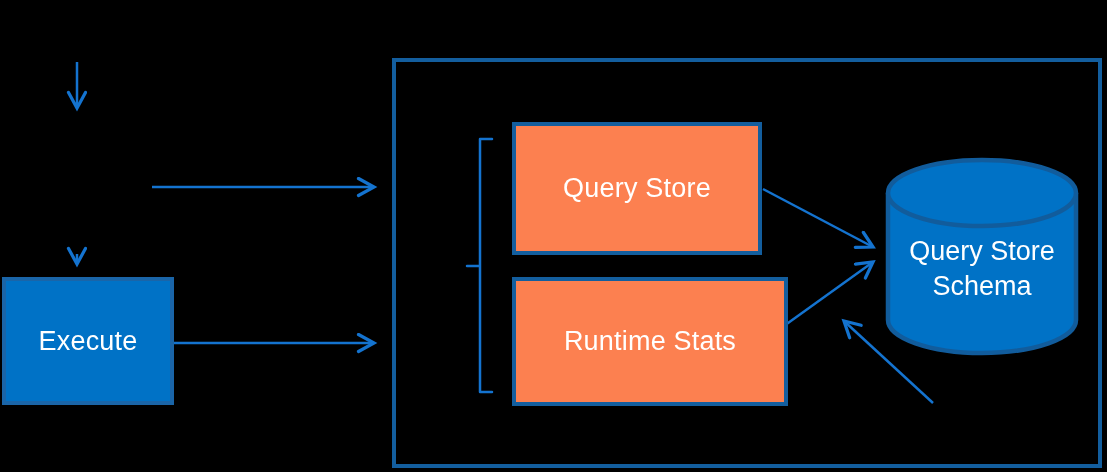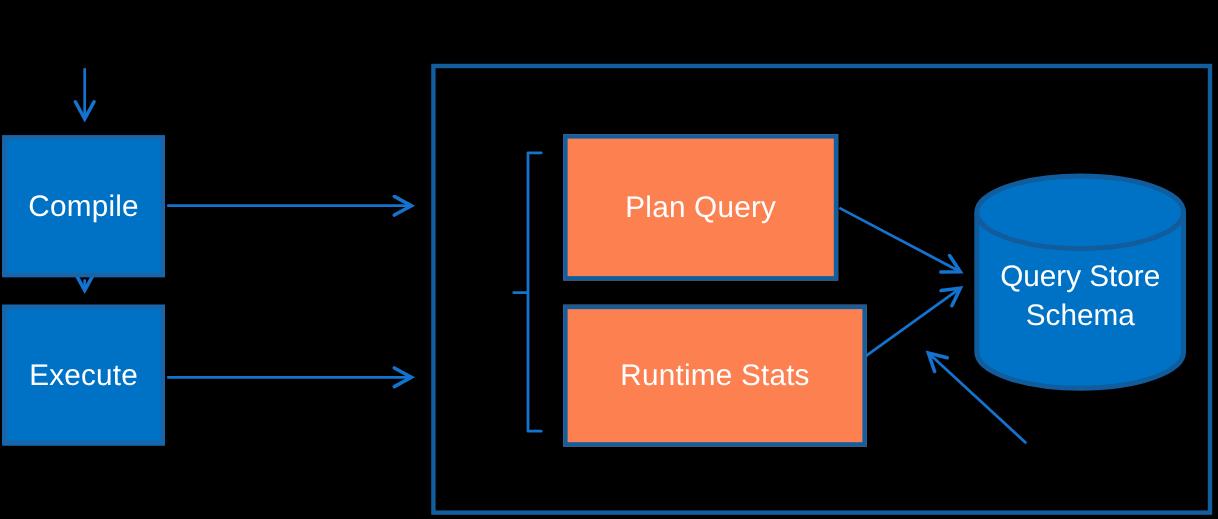--- a/index.html
+++ b/index.html
@@ -33,21 +33,21 @@
   }
   .node-blue {
     background: #0072C6;
     border: 4px solid #1A65A8;
   }
   .node-orange {
     background: #FC8050;
     border: 4px solid #135E9E;
   }
   #compile-box { left: 2px;  top: 123px; width: 148px; height: 129px; }
-  #execute-box { left: 2px;  top: 277px; width: 148px; height: 128px; }
+  #execute-box { left: 2px;  top: 277px; width: 172px; height: 128px; }
   #plan-store-box    { left: 512px; top: 122px; width: 250px; height: 133px; }
   #runtime-stats-box { left: 512px; top: 277px; width: 276px; height: 129px; }
   .container-rect {
     position: absolute;
     left: 392px; top: 58px;
     width: 710px; height: 410px;
     box-sizing: border-box;
     border: 4px solid #135E9E;
     background: transparent;
   }
@@ -90,30 +90,27 @@
     <path d="M933 403 L844 321" fill="none" stroke="#1473CF" stroke-width="2.5" marker-end="url(#arrow)"></path>
 
     <g>
       <path d="M888 193 V320 a94 33 0 0 0 188 0 V193" fill="#0072C6" stroke="#115C9C" stroke-width="4.5" stroke-linejoin="round"></path>
       <ellipse cx="982" cy="193" rx="94" ry="33" fill="#0072C6" stroke="#115C9C" stroke-width="4.5"></ellipse>
     </g>
   </svg>
 
   <div class="container-rect"></div>
 
-  <div class="node node-blue" id="compile-box">
-    <span>Compile</span>
-  </div>
 
   <div class="node node-blue" id="execute-box">
     <span>Execute</span>
   </div>
 
   <div class="node node-orange" id="plan-store-box">
-    <span>Plan Query</span>
+    <span>Query Store</span>
   </div>
 
   <div class="node node-orange" id="runtime-stats-box">
     <span>Runtime Stats</span>
   </div>
 
   <div class="cylinder-label">Query Store Schema</div>
 
 </div>
 

